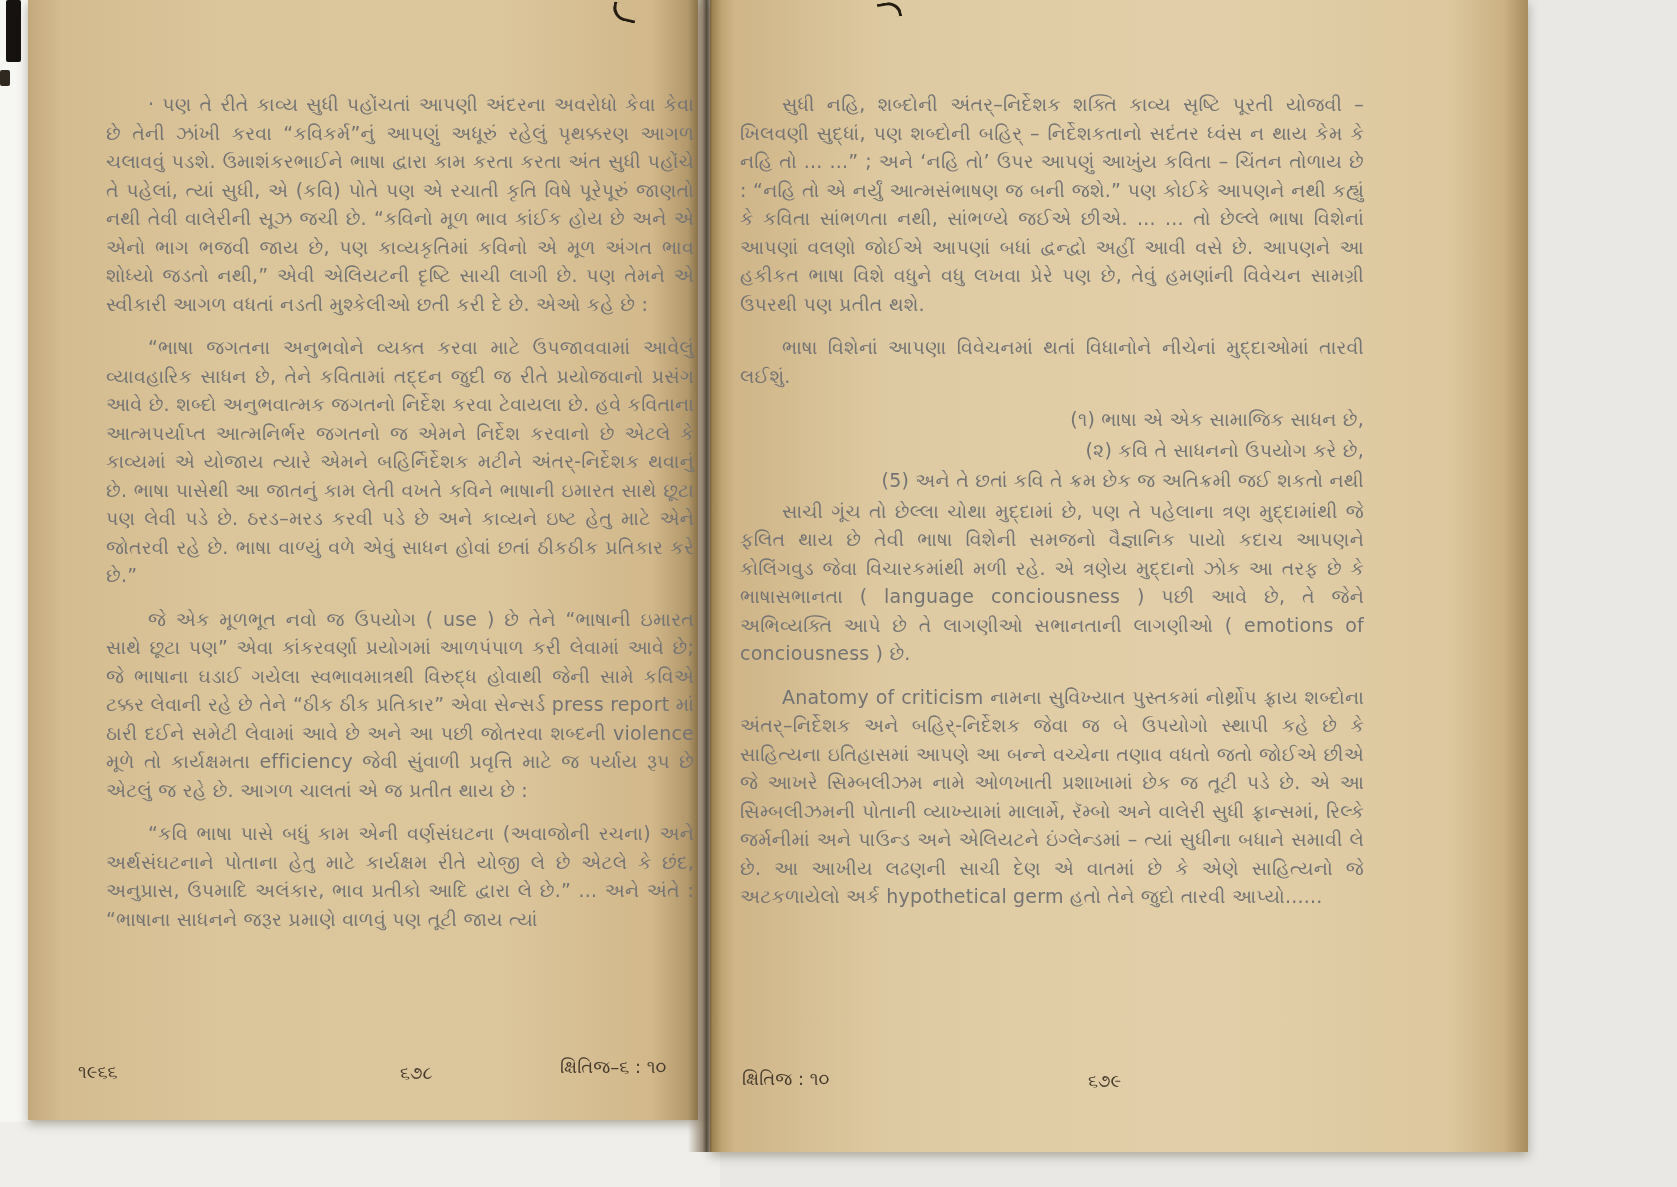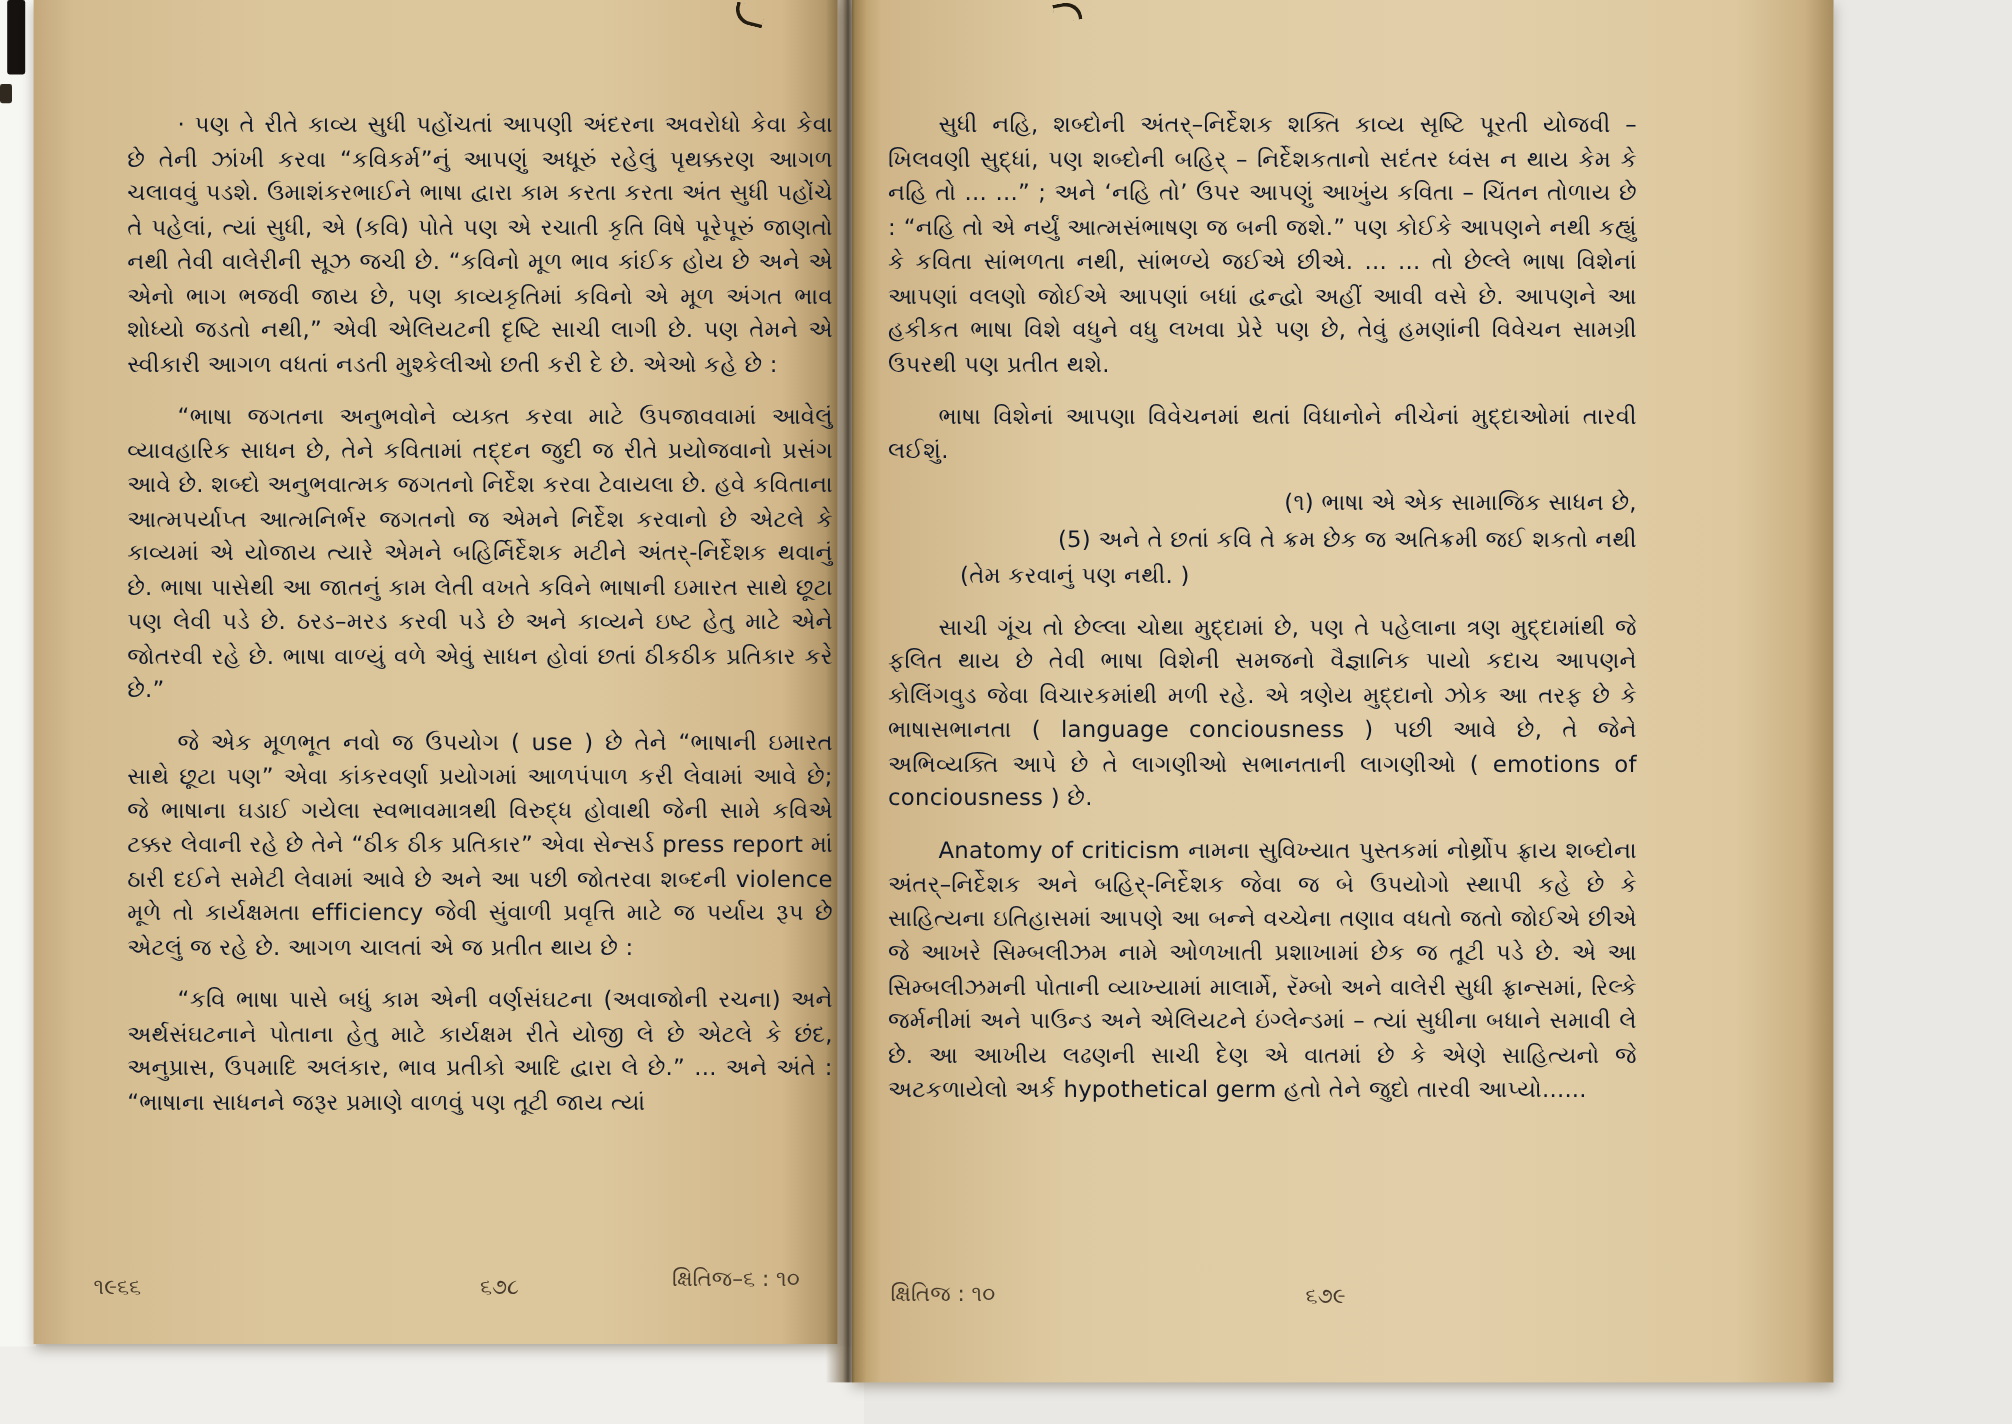--- a/index.html
+++ b/index.html
@@ -26,21 +26,21 @@
   }
   .gutter{
     position:absolute;left:688px;top:0;width:34px;height:1152px;
     background:linear-gradient(90deg,rgba(90,68,34,0) 0%,rgba(90,68,34,.55) 42%,rgba(40,28,10,.75) 55%,rgba(90,68,34,.25) 72%,rgba(90,68,34,0) 100%);
   }
   .mark-gutter-a{position:absolute;left:612px;top:4px;width:22px;height:14px;border:3px solid #241d12;border-top:none;border-right:none;border-radius:0 0 0 14px;transform:rotate(14deg);}
   .mark-gutter-b{position:absolute;left:878px;top:2px;width:20px;height:13px;border:3px solid #241d12;border-bottom:none;border-left:none;border-radius:0 14px 0 0;transform:rotate(-10deg);}
 
   
   .text-col{
-    position:absolute;color:#0f172a;
+    position:absolute;color:#737373;
     font-size:19px;line-height:28.5px;text-align:justify;
     letter-spacing:.2px;
   }
   .left-col{left:106px;top:90px;width:588px;}
   .right-col{left:740px;top:90px;width:624px;}
   .text-col p{margin:0 0 15px 0;text-indent:42px;}
   .text-col p.no-gap{margin-bottom:0;}
   .list-item{margin:0 0 2px 26px;text-indent:0;text-align:right;}
   .list-cont{margin:0 0 14px 60px;text-indent:0;text-align:left;}
 
@@ -77,19 +77,19 @@
   <p class="no-gap">“કવિ ભાષા પાસે બધું કામ એની વર્ણસંઘટના (અવાજોની રચના) અને અર્થસંઘટનાને પોતાના હેતુ માટે કાર્યક્ષમ રીતે યોજી લે છે એટલે કે છંદ, અનુપ્રાસ, ઉપમાદિ અલંકાર, ભાવ પ્રતીકો આદિ દ્વારા લે છે.” ... અને અંતે : “ભાષાના સાધનને જરૂર પ્રમાણે વાળવું પણ તૂટી જાય ત્યાં</p>
 </div>
 <div class="footer-item lf-left">૧૯૬૬</div>
 <div class="footer-item lf-center">૬૭૮</div>
 <div class="footer-item lf-right">ક્ષિતિજ–૬ : ૧૦</div>
 
 <div class="text-col right-col">
   <p>સુધી નહિ, શબ્દોની અંતર્–નિર્દેશક શક્તિ કાવ્ય સૃષ્ટિ પૂરતી યોજવી – ખિલવણી સુદ્ધાં, પણ શબ્દોની બહિર્ – નિર્દેશકતાનો સદંતર ધ્વંસ ન થાય કેમ કે નહિ તો ... ...” ; અને ‘નહિ તો’ ઉપર આપણું આખુંય કવિતા – ચિંતન તોળાય છે : “નહિ તો એ નર્યું આત્મસંભાષણ જ બની જશે.” પણ કોઈકે આપણને નથી કહ્યું કે કવિતા સાંભળતા નથી, સાંભળ્યે જઈએ છીએ. ... ... તો છેલ્લે ભાષા વિશેનાં આપણાં વલણો જોઈએ આપણાં બધાં દ્વન્દ્વો અહીં આવી વસે છે. આપણને આ હકીકત ભાષા વિશે વધુને વધુ લખવા પ્રેરે પણ છે, તેવું હમણાંની વિવેચન સામગ્રી ઉપરથી પણ પ્રતીત થશે.</p>
   <p>ભાષા વિશેનાં આપણા વિવેચનમાં થતાં વિધાનોને નીચેનાં મુદ્દાઓમાં તારવી લઈશું.</p>
   <div class="list-item">(૧) ભાષા એ એક સામાજિક સાધન છે,</div>
+  <div class="list-item">(૨) કવિ તે સાધનનો ઉપયોગ કરે છે,</div>
   <div class="list-item">(5) અને તે છતાં કવિ તે ક્રમ છેક જ અતિક્રમી જઈ શકતો નથી</div>
-  <div class="list-cont">(તેમ કરવાનું પણ નથી. )</div>
   <p>સાચી ગૂંચ તો છેલ્લા ચોથા મુદ્દામાં છે, પણ તે પહેલાના ત્રણ મુદ્દામાંથી જે ફલિત થાય છે તેવી ભાષા વિશેની સમજનો વૈજ્ઞાનિક પાયો કદાચ આપણને કોલિંગવુડ જેવા વિચારકમાંથી મળી રહે. એ ત્રણેય મુદ્દાનો ઝોક આ તરફ છે કે ભાષાસભાનતા ( language conciousness ) પછી આવે છે, તે જેને અભિવ્યક્તિ આપે છે તે લાગણીઓ સભાનતાની લાગણીઓ ( emotions of conciousness ) છે.</p>
   <p class="no-gap">Anatomy of criticism નામના સુવિખ્યાત પુસ્તકમાં નોર્થ્રોપ ફ્રાય શબ્દોના અંતર્–નિર્દેશક અને બહિર્-નિર્દેશક જેવા જ બે ઉપયોગો સ્થાપી કહે છે કે સાહિત્યના ઇતિહાસમાં આપણે આ બન્ને વચ્ચેના તણાવ વધતો જતો જોઈએ છીએ જે આખરે સિમ્બલીઝમ નામે ઓળખાતી પ્રશાખામાં છેક જ તૂટી પડે છે. એ આ સિમ્બલીઝમની પોતાની વ્યાખ્યામાં માલાર્મે, રૅમ્બો અને વાલેરી સુધી ફ્રાન્સમાં, રિલ્કે જર્મનીમાં અને પાઉન્ડ અને એલિયટને ઇંગ્લેન્ડમાં – ત્યાં સુધીના બધાને સમાવી લે છે. આ આખીય લઢણની સાચી દેણ એ વાતમાં છે કે એણે સાહિત્યનો જે અટકળાયેલો અર્ક hypothetical germ હતો તેને જુદો તારવી આપ્યો......</p>
 </div>
 <div class="footer-item rf-left">ક્ષિતિજ : ૧૦</div>
 <div class="footer-item rf-center">૬૭૯</div>
 
 </body></html>

